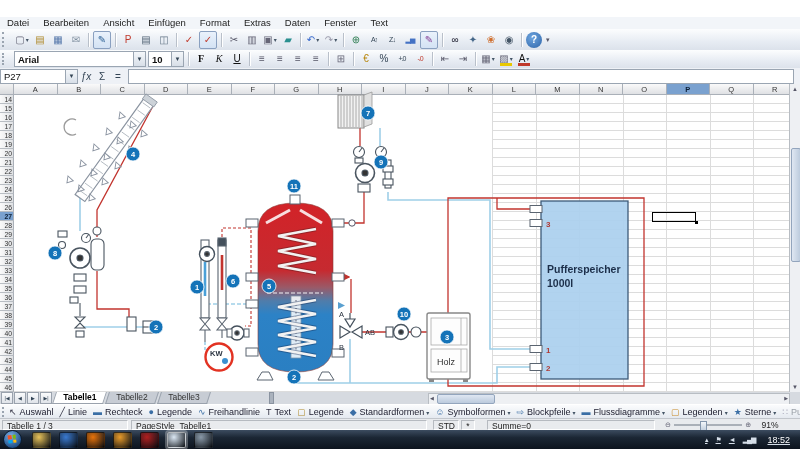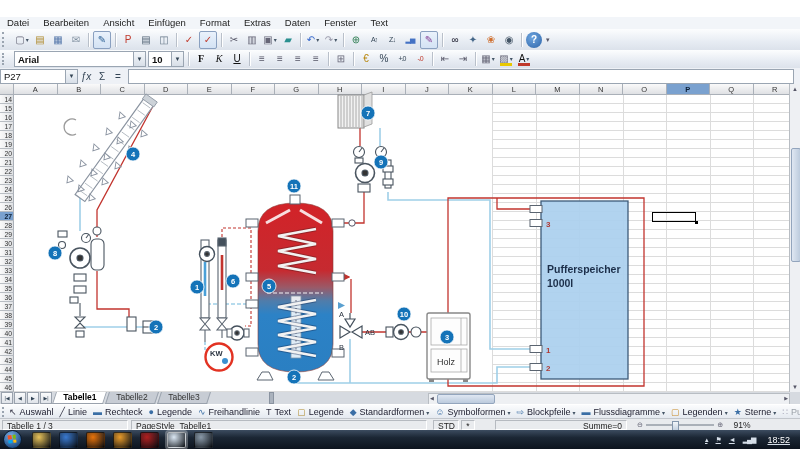--- a/index.html
+++ b/index.html
@@ -741,21 +741,21 @@
         <span class="ic" style="color: rgb(170, 170, 187);">∷</span>
         <span>Punkte</span>
       </div>
     </div>
 
   <div id="statusbar">
     <div class="scell" style="width:126px;margin-left:2px">Tabelle 1 / 3</div>
     <div class="scell" style="width:296px;margin-left:3px">PageStyle_Tabelle1</div>
     <div class="scell" style="width:26px;margin-left:6px;text-align:center">STD</div>
     <div class="scell" style="width:14px;margin-left:2px;text-align:center">*</div>
-    <div class="scell" style="width:132px;margin-left:20px;text-align:right">Summe=0</div>
+    <div class="scell" style="width:168px;margin-left:12px;text-align:left">Summe=0</div>
     <div id="zoomslider" style="margin-left:10px">
       <span class="pm">⊖</span>
       <div class="track">
           <div class="thumb"></div>
         </div>
       <span class="pm">⊕</span>
     </div>
     <div class="scell" style="width:30px;margin-left:4px;text-align:center;border:none">91%</div>
   </div>
 

